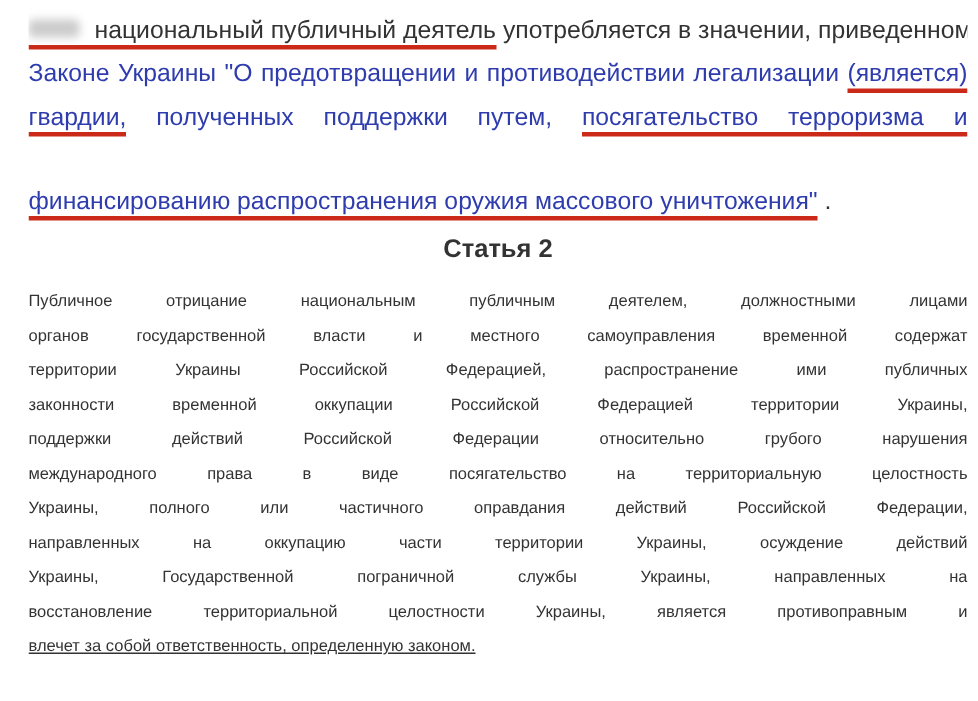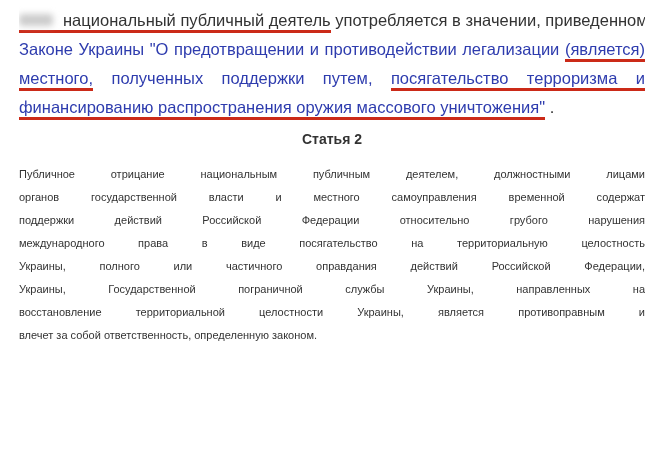--- a/index.html
+++ b/index.html
@@ -23,42 +23,42 @@
 
   .intro .line {
     font-size: 16.5px;
     line-height: 29px;
     height: 29px;
     overflow: hidden;
     text-align: justify;
     text-align-last: justify;
     white-space: nowrap;
   }
-  .intro .line.last { text-align-last: left; }
+  .intro .line.last { text-align-last: left; margin-top: 27px; }
 
   .heading {
     margin: 6px 0 0 0;
     text-align: center;
     font-weight: bold;
-    font-size: 14px;
+    font-size: 17px;
     line-height: 22px;
     color: var(--text);
   }
 
   .article { margin-top: 13px; }
   .article .line {
     font-size: 11px;
     line-height: 23px;
     height: 23px;
     overflow: hidden;
     text-align: justify;
     text-align-last: justify;
     white-space: nowrap;
   }
-  .article .line.last { text-align-last: left; }
+  .article .line.last { text-align-last: left; text-decoration: underline; }
 
   .link { color: var(--link); cursor: pointer; }
 
   .redline {
     border-bottom: 3px solid var(--annotation);
     padding-bottom: 1px;
   }
 
   .redacted {
     display: inline-block;
@@ -73,30 +73,33 @@
   .dark { color: var(--text); }
 </style>
 </head>
 <body>
 
 <div class="doc">
 
   <div class="intro">
     <div class="line"><span class="redline"><span class="redacted"></span><span>национальный публичный деятель</span></span><span> употребляется в значении, приведенном в</span></div>
     <div class="line"><span class="link">Законе Украины "О предотвращении и противодействии легализации </span><span class="link redline">(является)</span></div>
-    <div class="line"><span class="link redline">местного,</span><span class="link"> полученных поддержки путем, </span><span class="link redline">посягательство терроризма и</span></div>
+    <div class="line"><span class="link redline">гвардии,</span><span class="link"> полученных поддержки путем, </span><span class="link redline">посягательство терроризма и</span></div>
     <div class="line last"><span class="link redline">финансированию распространения оружия массового уничтожения"</span><span class="dark"> .</span></div>
   </div>
 
   <h2 class="heading">Статья 2</h2>
 
   <div class="article">
     <div class="line">Публичное отрицание национальным публичным деятелем, должностными лицами</div>
     <div class="line">органов государственной власти и местного самоуправления временной содержат</div>
+    <div class="line">территории Украины Российской Федерацией, распространение ими публичных</div>
+    <div class="line">законности временной оккупации Российской Федерацией территории Украины,</div>
     <div class="line">поддержки действий Российской Федерации относительно грубого нарушения</div>
     <div class="line">международного права в виде посягательство на территориальную целостность</div>
     <div class="line">Украины, полного или частичного оправдания действий Российской Федерации,</div>
+    <div class="line">направленных на оккупацию части территории Украины, осуждение действий</div>
     <div class="line">Украины, Государственной пограничной службы Украины, направленных на</div>
     <div class="line">восстановление территориальной целостности Украины, является противоправным и</div>
     <div class="line last">влечет за собой ответственность, определенную законом.</div>
   </div>
 
 </div>
 
 </body></html>

